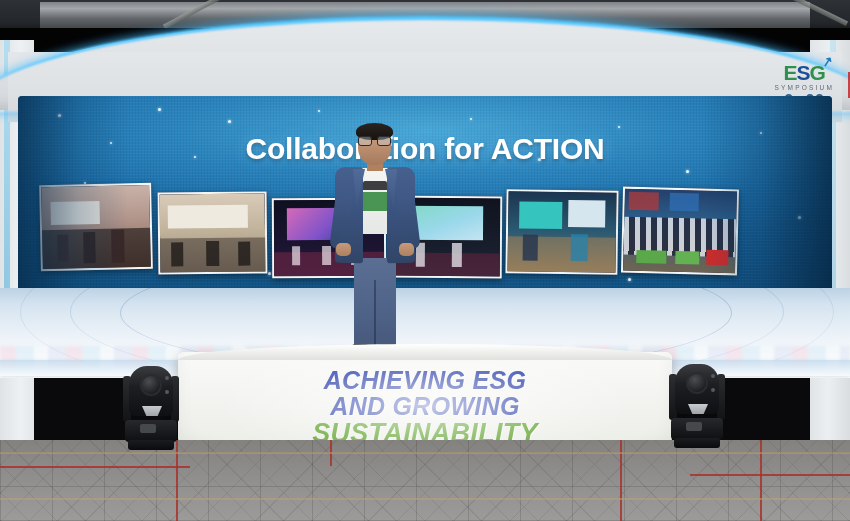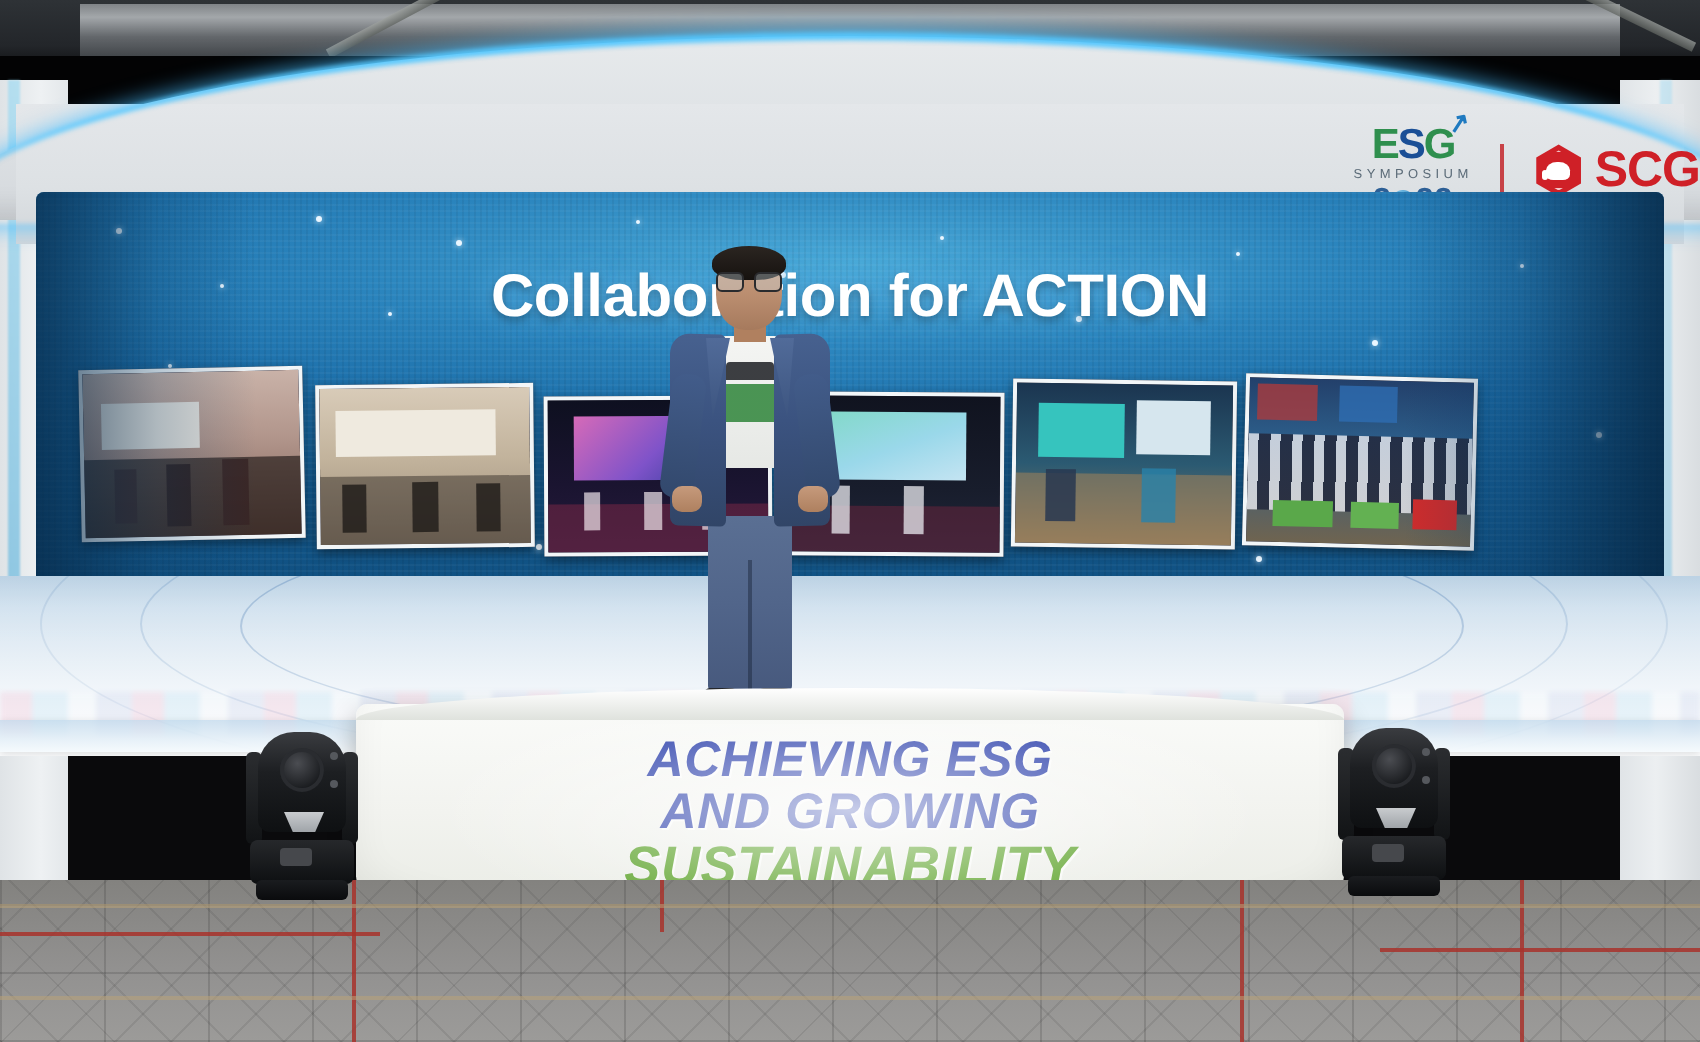--- a/index.html
+++ b/index.html
@@ -368,26 +368,20 @@
 
   <div class="logos">
     <div class="esg-logo">
       <div class="esg-word"><span class="esg-e">E</span><span class="esg-s">S</span><span class="esg-g"><span>G</span><span class="esg-arrow">↗</span></span></div>
       <div class="esg-sym">SYMPOSIUM</div>
       <div class="esg-year"><span>2</span><span class="esg-globe"></span><span>22</span></div>
     </div>
 
     <div class="logo-div"></div>
 
-    <div class="scg-logo">
-      <div class="scg-hex">
-        <div class="scg-eleph"></div>
-      </div>
-      <div class="scg-text">SCG</div>
-    </div>
   </div>
 
   <div class="ledwrap">
     <div class="led"></div>
     <div class="led-grid"></div>
 
     <div class="sparkles">
       <div class="sp" style="left:40px;top:18px;width:3px;height:3px;"></div>
       <div class="sp" style="left:92px;top:46px;width:2px;height:2px;"></div>
       <div class="sp" style="left:140px;top:12px;width:3px;height:3px;"></div>

